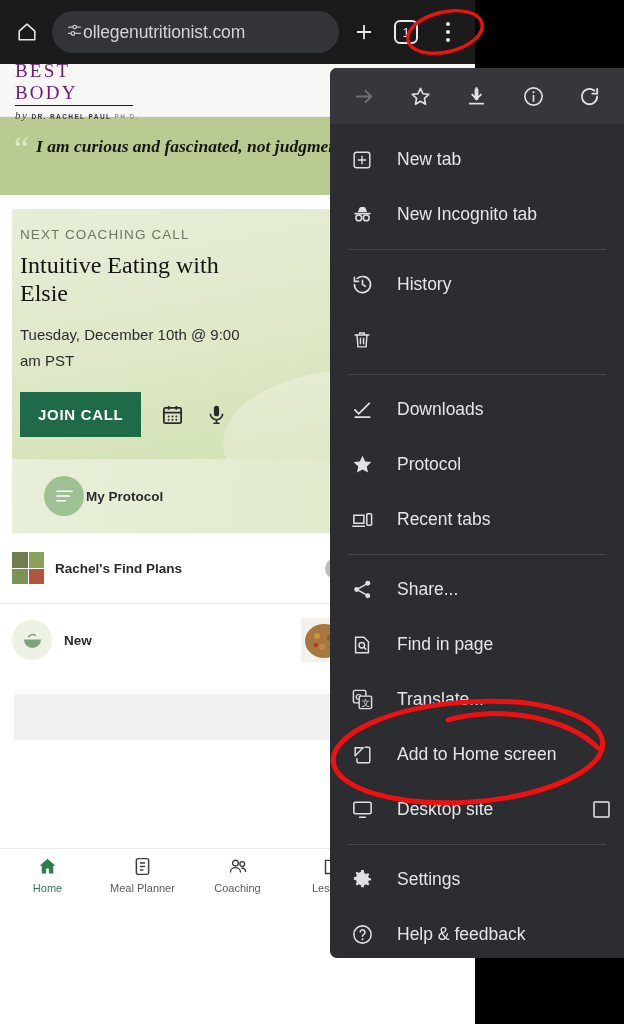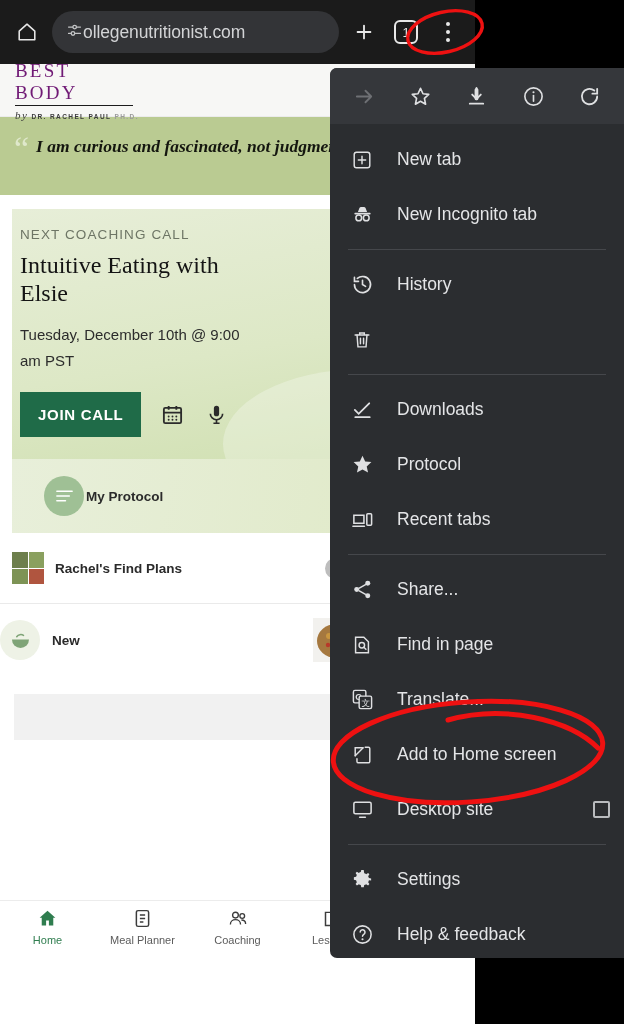--- a/index.html
+++ b/index.html
@@ -154,27 +154,27 @@
   .split-div { width: 1px; background: #e4e4e4; margin: 10px 0; }
   .grid-thumb {
     width: 32px; height: 32px; flex: 0 0 auto;
     display: grid; grid-template-columns: 1fr 1fr; grid-template-rows: 1fr 1fr; gap: 1px;
   }
   .grid-thumb span { display:block; }
   .chev-circ {
     width: 21px; height: 21px; border-radius: 50%; background: #bdbdbd;
     display:flex; align-items:center; justify-content:center; flex:0 0 auto; margin-left: auto;
   }
-  .recipes-row { display: flex; align-items: center; padding: 14px 0; gap: 12px; }
+  .recipes-row { display: flex; align-items: center; padding: 14px 12px; gap: 12px; }
   .recipe-thumb { width: 46px; height: 44px; flex: 0 0 auto; }
   .skel-band { margin: 18px 14px 0 14px; height: 46px; background: #f1f1f1; }
 
   
   .appnav {
-    position: absolute; left: 0; top: 900px;
+    position: absolute; left: 0; top: 848px;
     width: 475px; height: 60px;
     background: #fff; border-top: 1px solid #ececec;
     display: flex; align-items: flex-start; padding-top: 7px;
   }
   .appnav-item { flex: 1 1 0; display:flex; flex-direction:column; align-items:center; gap: 5px; }
   .appnav-label { font-size: 11px; color: #5b5b5b; }
   .appnav-item.active .appnav-label { color: #2f7d4f; }
 
   
   .sysnav {

